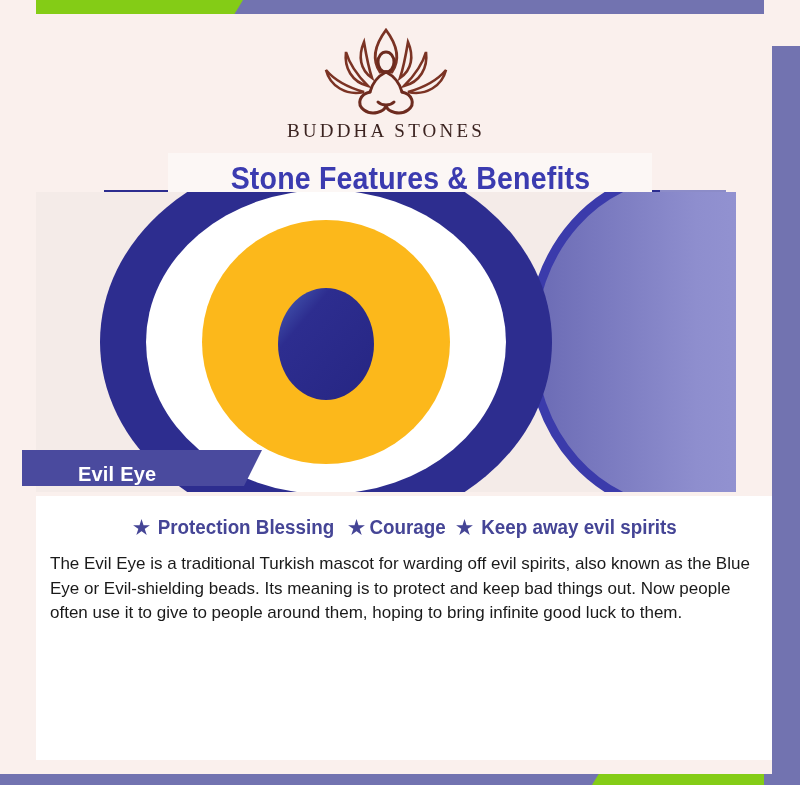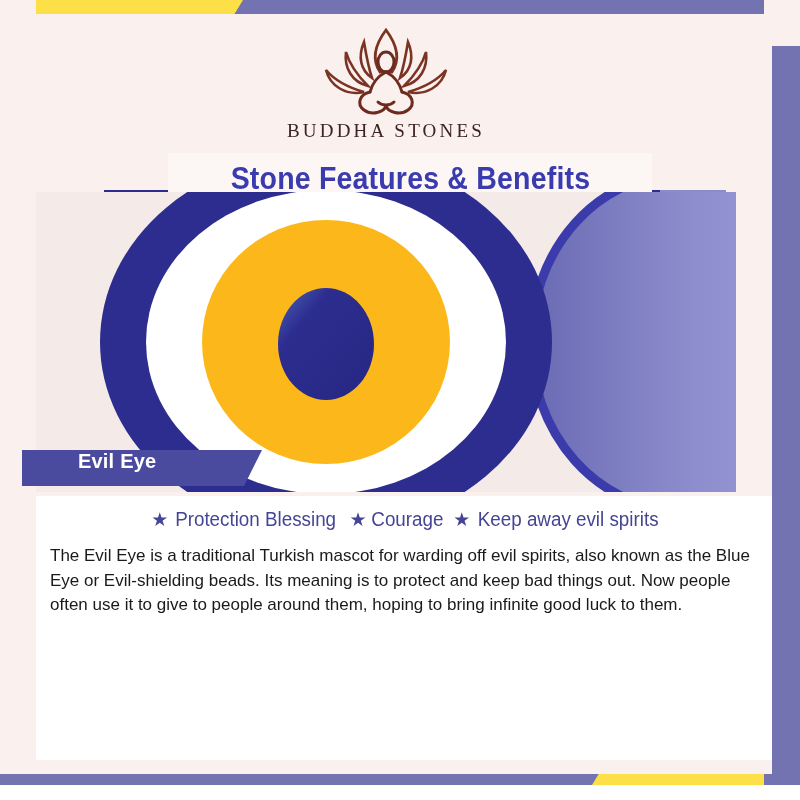--- a/index.html
+++ b/index.html
@@ -8,21 +8,21 @@
     background: #ffffff;
   }
   body {
     font-family: "Liberation Sans", sans-serif;
   }
   #page {
     position: relative;
     width: 800px;
     height: 785px;
     overflow: hidden;
-    background: #fde047;
+    background: #84cc16;
   }
 
   
   .frame-top {
     position: absolute;
     top: 0;
     left: 215px;
     width: 585px;
     height: 46px;
     background: #7273b0;
@@ -177,21 +177,21 @@
   .label-band {
     position: absolute;
     top: 450px;
     left: 22px;
     width: 240px;
     height: 36px;
     background: #4a4a9e;
     clip-path: polygon(0 0, 100% 0, calc(100% - 18px) 100%, 0 100%);
     z-index: 8;
     display: flex;
-    align-items: flex-start;
+    align-items: flex-end;
   }
   .label-text {
     margin-left: 56px;
     color: #ffffff;
     font-size: 20px;
     font-weight: 700;
     letter-spacing: 0.2px;
   }
 
   
@@ -200,25 +200,25 @@
     top: 496px;
     left: 36px;
     width: 736px;
     height: 264px;
     background: #ffffff;
     z-index: 6;
   }
 
   
   .features {
-    margin-top: 12px;
+    margin-top: 20px;
     text-align: center;
     color: #454596;
     font-size: 20px;
-    font-weight: 400;
+    font-weight: 700;
     white-space: nowrap;
   }
   .features .star {
     color: #454596;
     font-size: 19px;
     margin: 0 2px 0 8px;
   }
   .features .feat { transform: scaleX(0.94); display: inline-block; }
 
   

